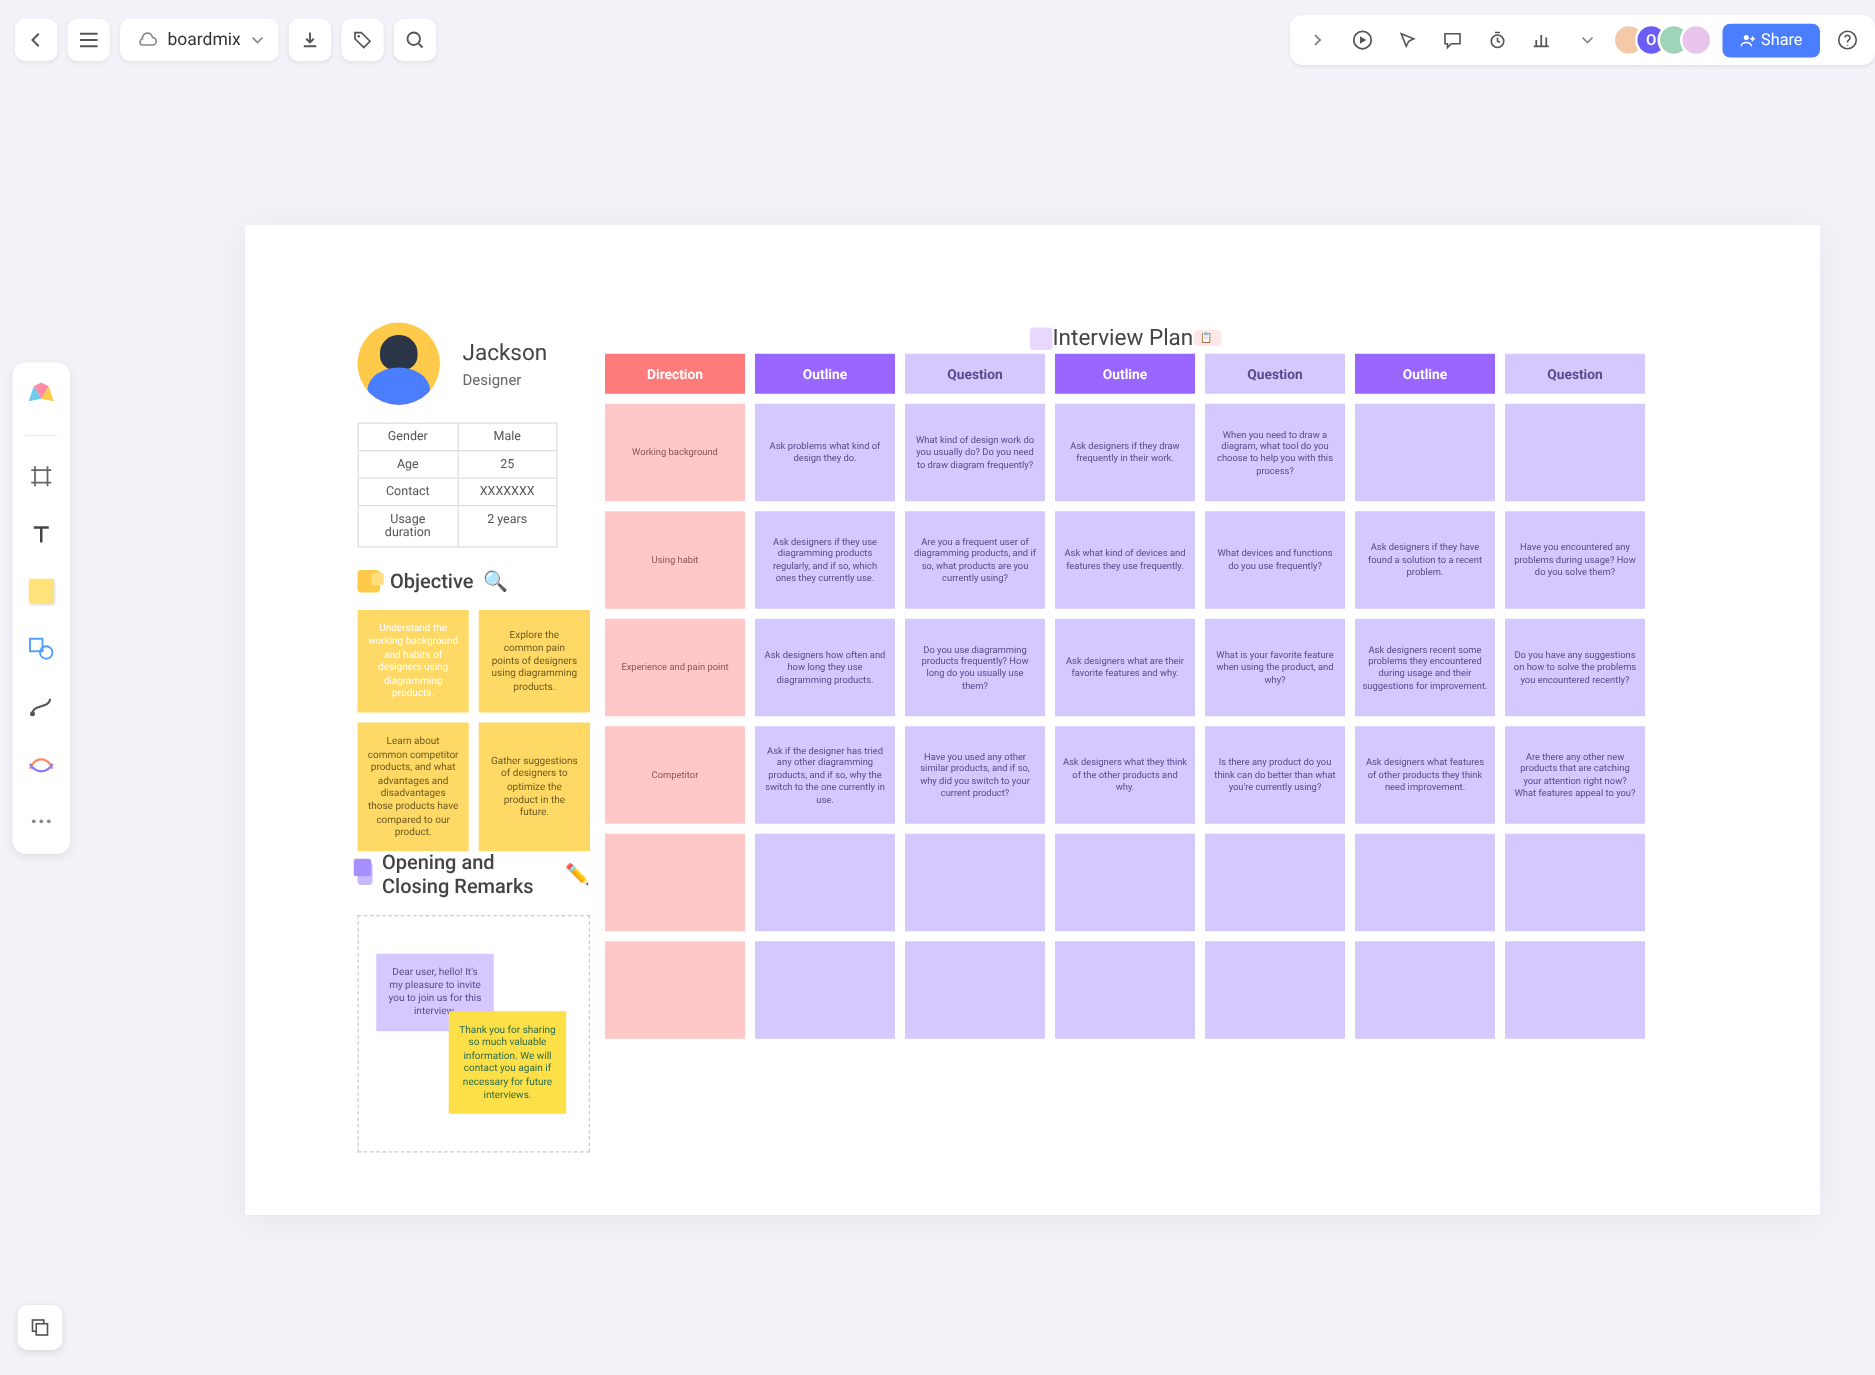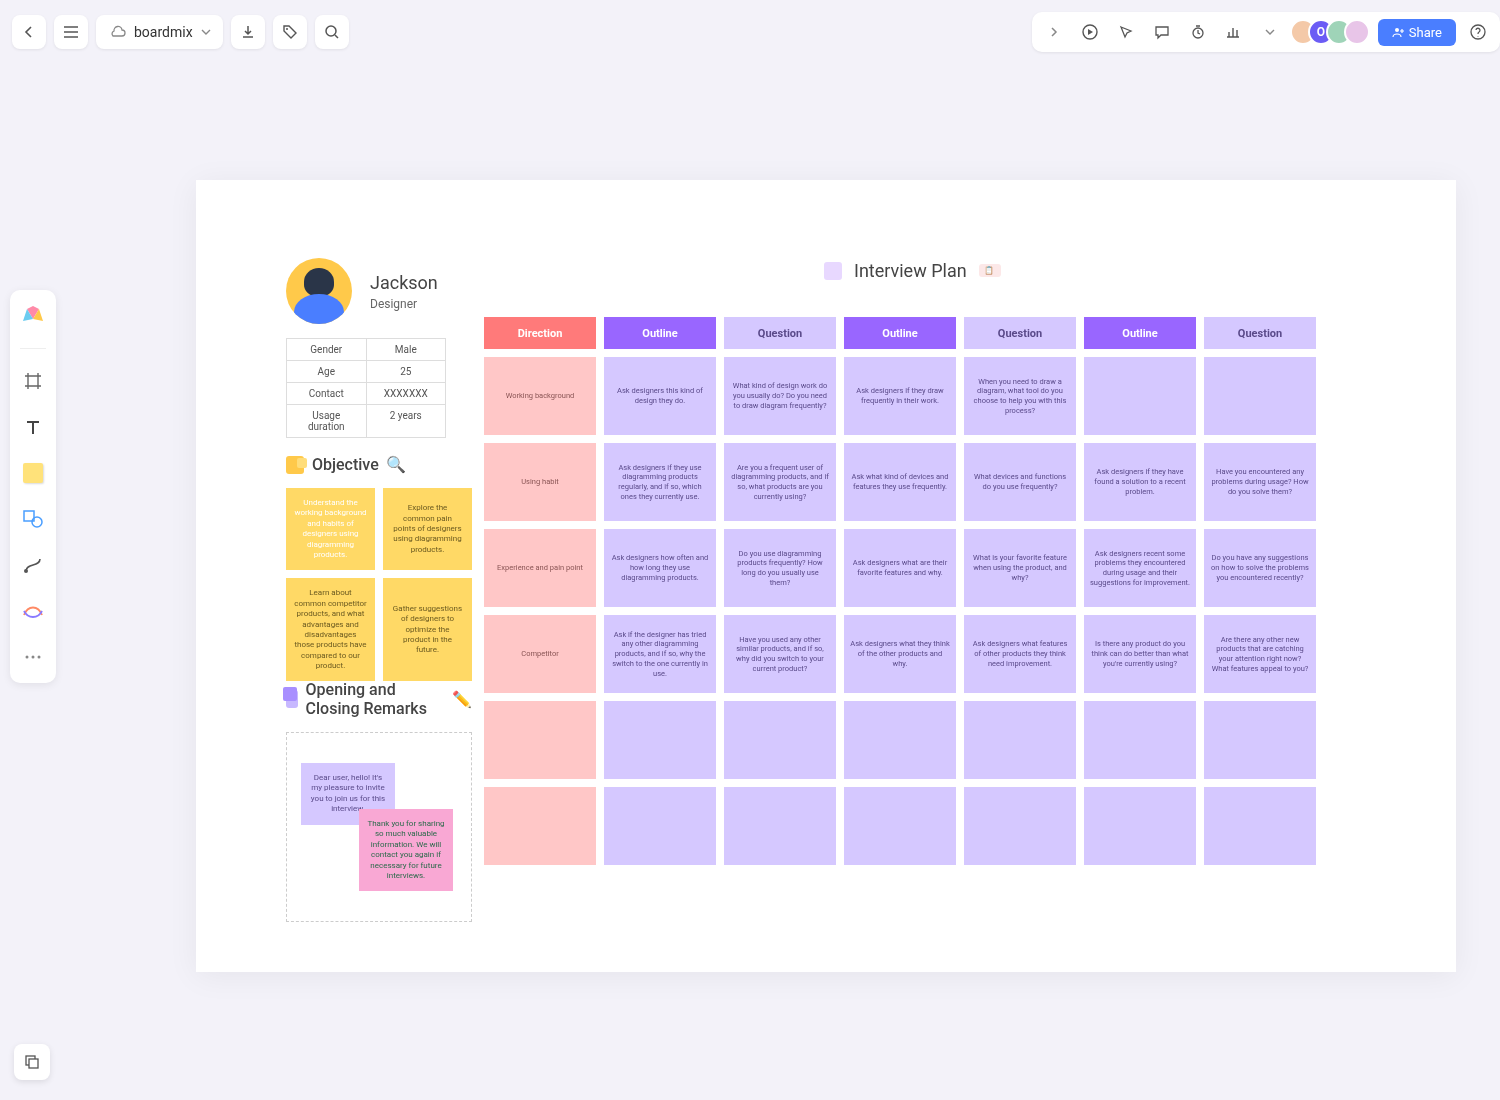--- a/index.html
+++ b/index.html
@@ -34,24 +34,24 @@
 .obj-icon::after{content:"";position:absolute;top:2px;right:-3px;width:10px;height:10px;background:#ffdd7a;border-radius:2px}
 .obj-grid{display:grid;grid-template-columns:1fr 1fr;gap:8px}
 .obj-note{background:#ffd966;padding:10px 8px;font-size:8px;color:#6b5a20;text-align:center;min-height:64px;display:flex;align-items:center;justify-content:center;line-height:1.3}
 .obj-note.h{color:#fff}
 
 .remarks{position:absolute;left:90px;top:500px;width:186px}
 .rem-icon{width:18px;height:18px;background:#c7b8ff;border-radius:3px;position:relative}
 .rem-icon::after{content:"";position:absolute;top:-3px;left:-3px;width:14px;height:14px;background:#a88fff;border-radius:2px}
 .rem-box{border:1px dashed #ccc;padding:16px;position:relative;height:190px}
 .rem-note1{background:#d5c8ff;width:94px;padding:10px 8px;font-size:8px;color:#5a4a8a;text-align:center;position:absolute;top:30px;left:14px;line-height:1.3}
-.rem-note2{background:#f9a8d4;width:94px;padding:10px 8px;font-size:8px;color:#2a6a4a;text-align:center;position:absolute;top:76px;left:72px;line-height:1.3}
+.rem-note2{background:#fde047;width:94px;padding:10px 8px;font-size:8px;color:#2a6a4a;text-align:center;position:absolute;top:76px;left:72px;line-height:1.3}
 
 .plan{position:absolute;left:288px;top:80px}
-.plan-title{display:flex;align-items:center;gap:12px;font-size:18px;color:#444;margin-left:340px;margin-bottom:36px}
+.plan-title{display:flex;align-items:center;gap:0;font-size:18px;color:#444;margin-left:340px;margin-bottom:2px}
 .plan-icon{width:18px;height:18px;background:#e8d8ff;border-radius:3px}
 .plan-tag{font-size:8px;background:#fce8e8;padding:2px 6px;border-radius:3px;color:#d88}
 .plan-grid{display:grid;grid-template-columns:112px repeat(6,112px);gap:8px}
 .ph{height:32px;display:flex;align-items:center;justify-content:center;font-size:11px;color:#fff;font-weight:700}
 .ph-dir{background:#ff7a7a}.ph-out{background:#9966ff}.ph-q{background:#d5c8ff;color:#5a4a8a}
 .pnote{height:78px;padding:6px;font-size:7.5px;text-align:center;display:flex;align-items:center;justify-content:center;line-height:1.3}
 .pn-dir{background:#ffc7c7;color:#8a5555}.pn-cell{background:#d5c8ff;color:#5a4a8a}
 svg{display:block}
 </style>
 </head>
@@ -276,21 +276,21 @@
     </div>
     <div class="plan-grid" id="plangrid">
         <div class="ph ph-dir">Direction</div>
         <div class="ph ph-out">Outline</div>
         <div class="ph ph-q">Question</div>
         <div class="ph ph-out">Outline</div>
         <div class="ph ph-q">Question</div>
         <div class="ph ph-out">Outline</div>
         <div class="ph ph-q">Question</div>
         <div class="pnote pn-dir">Working background</div>
-        <div class="pnote pn-cell">Ask designers this kind of design they do.</div>
+        <div class="pnote pn-cell">Ask problems what kind of design they do.</div>
         <div class="pnote pn-cell">What kind of design work do you usually do? Do you need to draw diagram frequently?</div>
         <div class="pnote pn-cell">Ask designers if they draw frequently in their work.</div>
         <div class="pnote pn-cell">When you need to draw a diagram, what tool do you choose to help you with this process?</div>
         <div class="pnote pn-cell"></div>
         <div class="pnote pn-cell"></div>
         <div class="pnote pn-dir">Using habit</div>
         <div class="pnote pn-cell">Ask designers if they use diagramming products regularly, and if so, which ones they currently use.</div>
         <div class="pnote pn-cell">Are you a frequent user of diagramming products, and if so, what products are you currently using?</div>
         <div class="pnote pn-cell">Ask what kind of devices and features they use frequently.</div>
         <div class="pnote pn-cell">What devices and functions do you use frequently?</div>
@@ -300,22 +300,22 @@
         <div class="pnote pn-cell">Ask designers how often and how long they use diagramming products.</div>
         <div class="pnote pn-cell">Do you use diagramming products frequently? How long do you usually use them?</div>
         <div class="pnote pn-cell">Ask designers what are their favorite features and why.</div>
         <div class="pnote pn-cell">What is your favorite feature when using the product, and why?</div>
         <div class="pnote pn-cell">Ask designers recent some problems they encountered during usage and their suggestions for improvement.</div>
         <div class="pnote pn-cell">Do you have any suggestions on how to solve the problems you encountered recently?</div>
         <div class="pnote pn-dir">Competitor</div>
         <div class="pnote pn-cell">Ask if the designer has tried any other diagramming products, and if so, why the switch to the one currently in use.</div>
         <div class="pnote pn-cell">Have you used any other similar products, and if so, why did you switch to your current product?</div>
         <div class="pnote pn-cell">Ask designers what they think of the other products and why.</div>
+        <div class="pnote pn-cell">Is there any product do you think can do better than what you're currently using?</div>
         <div class="pnote pn-cell">Ask designers what features of other products they think need improvement.</div>
-        <div class="pnote pn-cell">Is there any product do you think can do better than what you're currently using?</div>
         <div class="pnote pn-cell">Are there any other new products that are catching your attention right now? What features appeal to you?</div>
         <div class="pnote pn-dir"></div>
         <div class="pnote pn-cell"></div>
         <div class="pnote pn-cell"></div>
         <div class="pnote pn-cell"></div>
         <div class="pnote pn-cell"></div>
         <div class="pnote pn-cell"></div>
         <div class="pnote pn-cell"></div>
         <div class="pnote pn-dir"></div>
         <div class="pnote pn-cell"></div>

